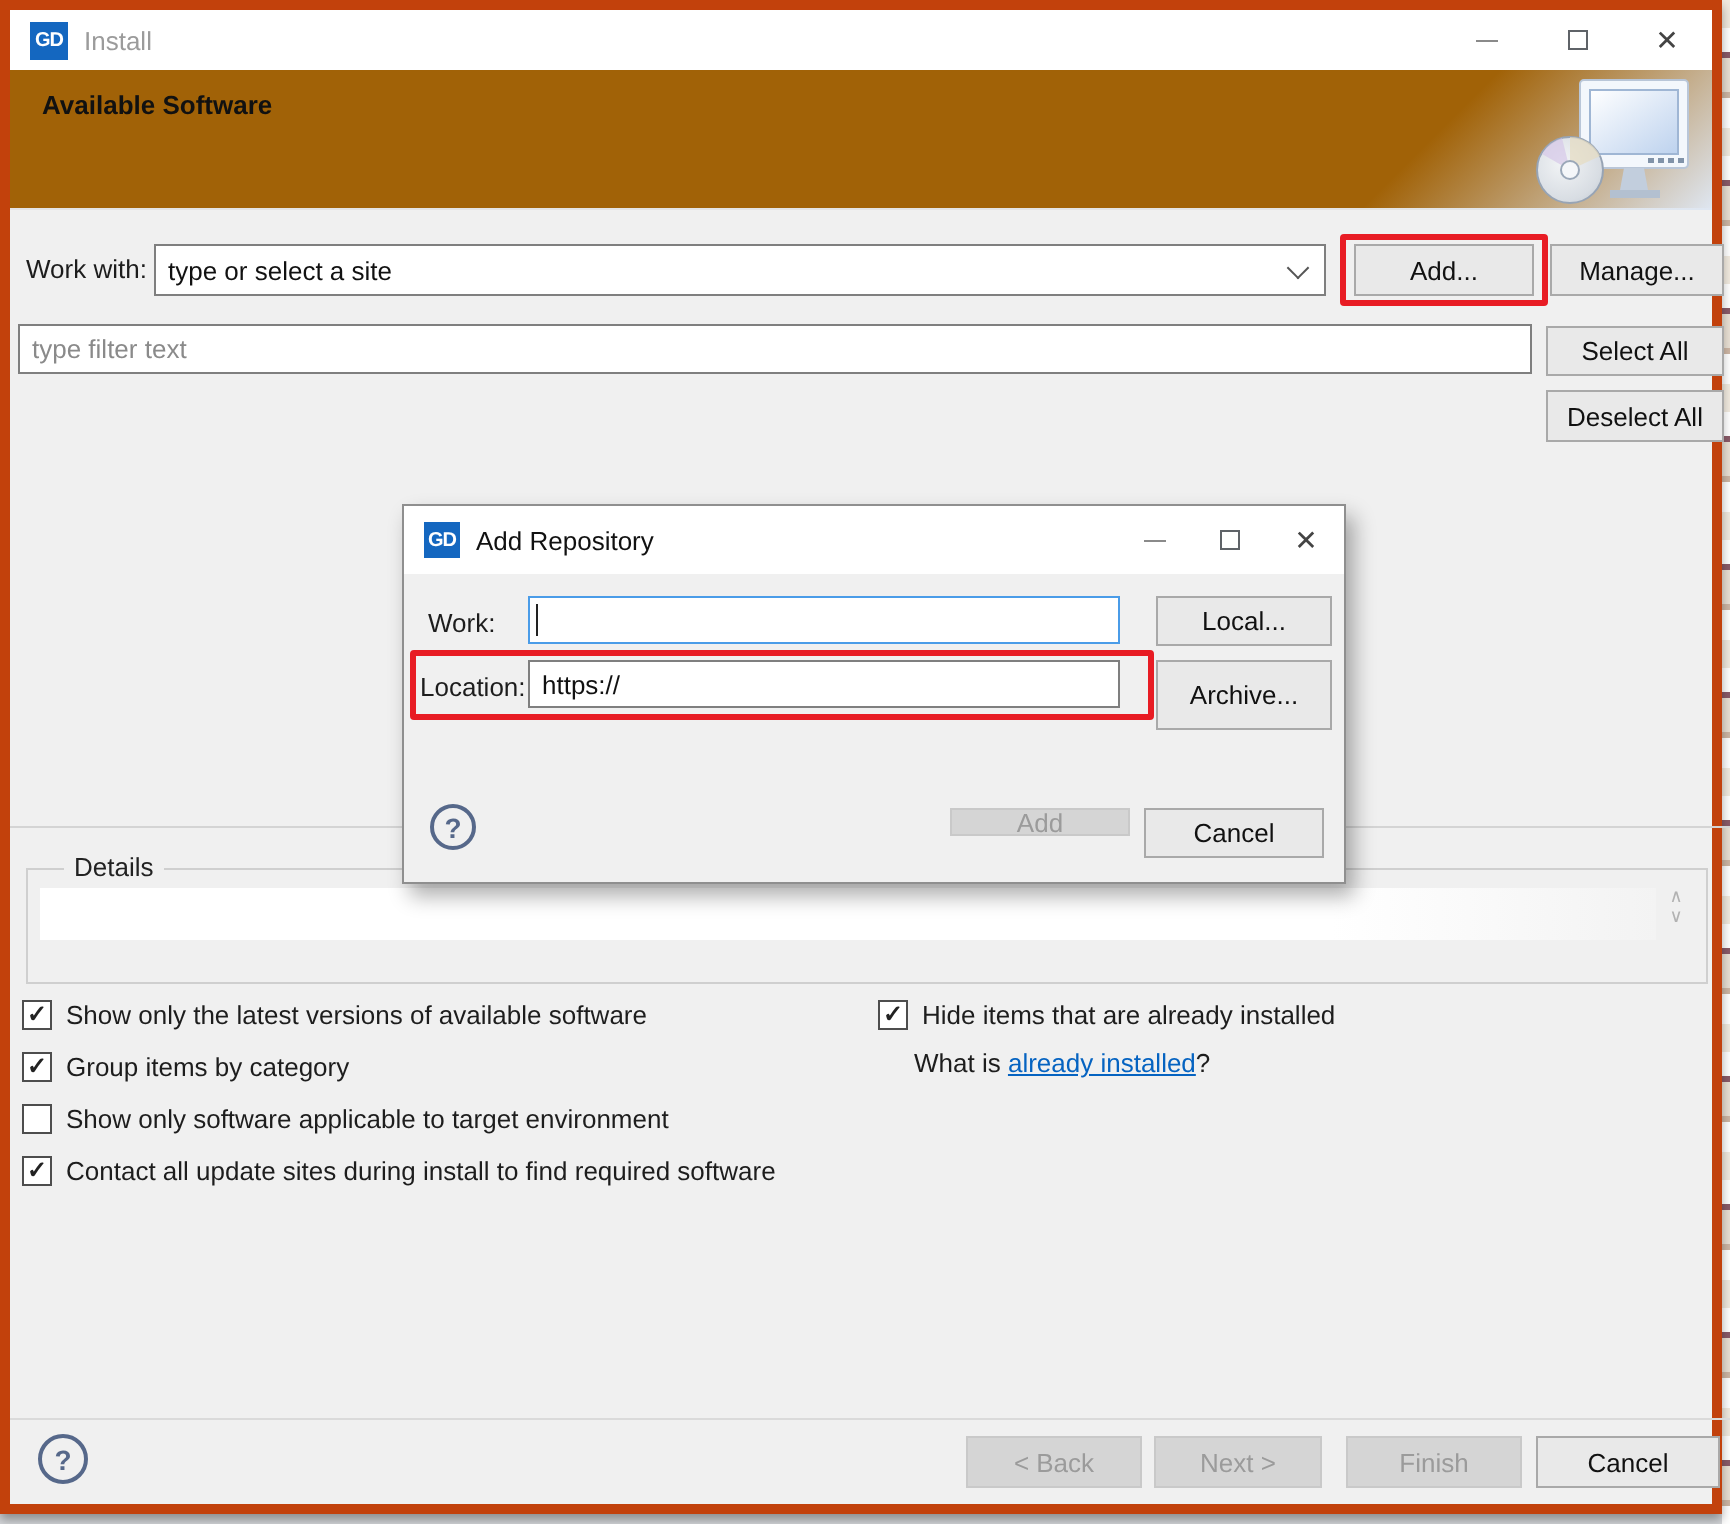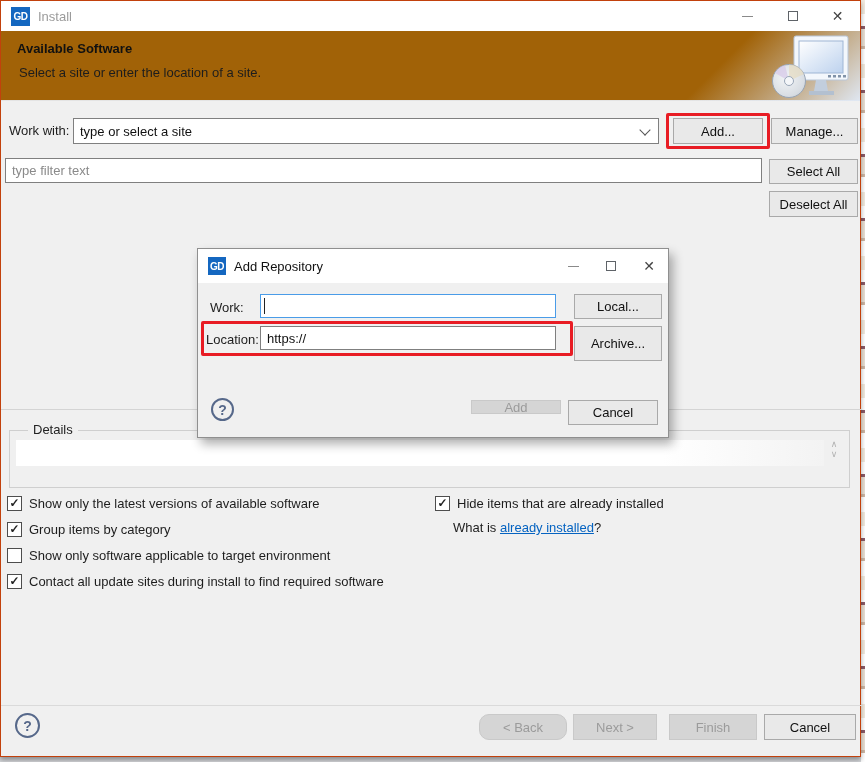--- a/index.html
+++ b/index.html
@@ -1,21 +1,21 @@
 <!DOCTYPE html>
 <html><head>
 <meta charset="utf-8">
 <style>
   * { margin:0; padding:0; box-sizing:border-box; }
   html,body { width:865px; height:762px; background:#d6d8db; font-family:"Liberation Sans", sans-serif; }
   .stage { position:relative; width:865px; height:762px; overflow:hidden; }
 
   .window {
     position:absolute; left:0; top:0; width:861px; height:757px;
-    background:#f0f0f0; border:1px solid #c2410c;
+    background:#f0f0f0; border:5px solid #c2410c;
     box-shadow:0 3px 5px rgba(0,0,0,.35);
   }
   .edge-sliver {
     position:absolute; left:861px; top:0; width:4px; height:762px;
     background:repeating-linear-gradient(180deg,
       #f1eadf 0 14px, #ffffff 14px 26px, #8a5b68 26px 29px,
       #e9e0d4 29px 46px, #cdb6a4 46px 49px, #ffffff 49px 64px);
   }
 
   
@@ -95,21 +95,21 @@
   .details { position:absolute; left:8px; top:429px; width:841px; height:58px; border:1px solid #cfcfcf; }
   .details-label { position:absolute; left:18px; top:-9px; background:#f0f0f0; padding:0 5px; font-size:13px; color:#222; }
   .details-area { position:absolute; left:6px; top:9px; width:808px; height:26px;
     background:linear-gradient(to right, #ffffff 80%, #f3f3f3 100%); }
   .details-scroll { position:absolute; right:8px; top:8px; width:14px; display:flex; flex-direction:column;
     align-items:center; color:#b2b2b2; font-size:9px; line-height:10px; }
 
   
   .footline { position:absolute; left:0; top:704px; width:861px; height:1px; background:#dadada; }
   .foot-help { position:absolute; left:14px; top:712px; width:25px; height:25px; }
-  .back-btn   { left:478px; top:713px; width:88px; height:26px;border-radius:10px; }
+  .back-btn   { left:478px; top:713px; width:88px; height:26px; }
   .next-btn   { left:572px; top:713px; width:84px; height:26px; }
   .finish-btn { left:668px; top:713px; width:88px; height:26px; }
   .cancel-btn { left:763px; top:713px; width:92px; height:26px; }
 
   
   .link { color:#0563c1; text-decoration:underline; cursor:pointer;text-align:right; }
   .whatis { position:absolute; left:452px; top:519px; font-size:13px; color:#1d1d1d; }
 
   
   .dialog {
@@ -151,21 +151,20 @@
         <div class="wc">
             <span class="maxbox"></span>
           </div>
         <div class="wc close">✕</div>
       </div>
     </div>
 
     <div class="banner">
       <div class="banner-grad"></div>
       <h1>Available Software</h1>
-      <p>Select a site or enter the location of a site.</p>
       <svg class="pc-icon" width="78" height="66" viewBox="0 0 78 66">
         <rect x="22" y="2" width="54" height="44" rx="2" fill="#f3f7fc" stroke="#b9c6d8"></rect>
         <rect x="27" y="7" width="44" height="32" fill="url(#scr)" stroke="#9fb6d4"></rect>
         <rect x="56" y="41" width="3" height="2.5" fill="#8193a9"></rect>
         <rect x="61" y="41" width="3" height="2.5" fill="#8193a9"></rect>
         <rect x="66" y="41" width="3" height="2.5" fill="#8193a9"></rect>
         <rect x="71" y="41" width="3" height="2.5" fill="#8193a9"></rect>
         <polygon points="44,46 54,46 56,57 42,57" fill="#c2cedd"></polygon>
         <rect x="37" y="57" width="25" height="4" fill="#b3c0d0"></rect>
         <circle cx="17" cy="47" r="16.5" fill="url(#cd)" stroke="#97a4b5"></circle>

